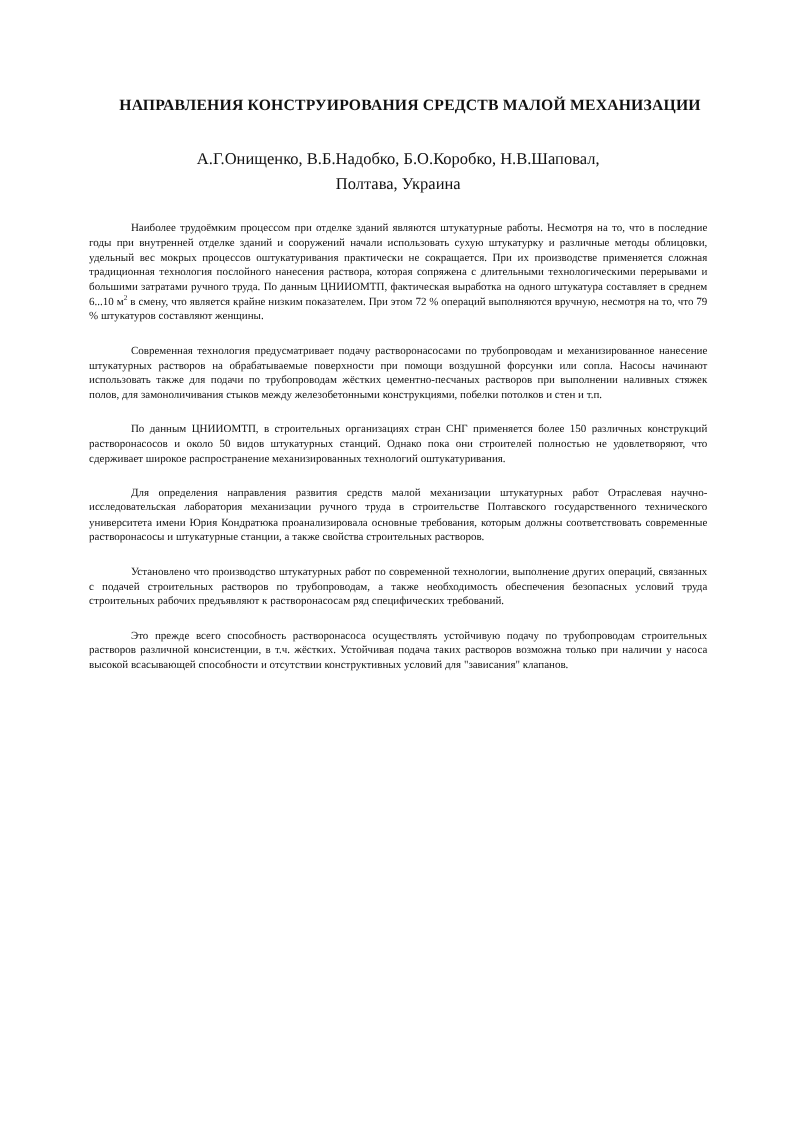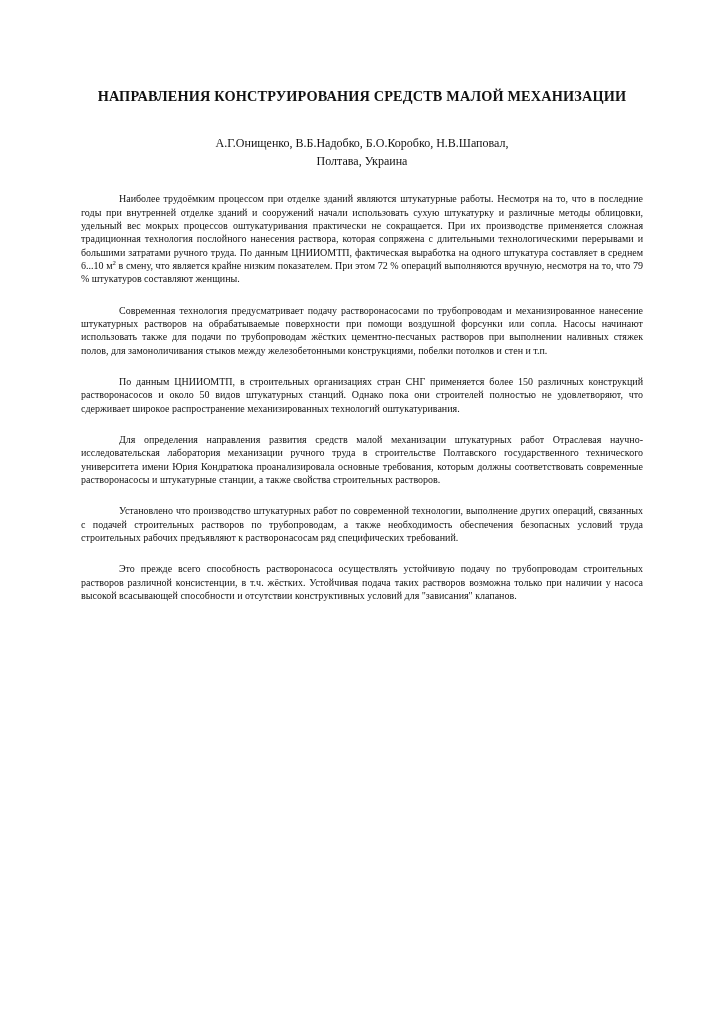--- a/index.html
+++ b/index.html
@@ -36,26 +36,27 @@
   .title {
     text-align: center;
     font-size: 14.3px;
     line-height: 1.52;
     letter-spacing: 0.15px;
     margin: 0 0 0 0;
     padding: 0 6px;
   }
   .title-line {
     display: block;
+    text-align: right;
   }
 
   
   .authors {
     text-align: center;
-    font-size: 12px;
+    font-size: 15px;
     line-height: 1.52;
     margin: 26px 0 0 0;
   }
   .authors-line {
     display: block;
   }
 
   
   .abstract {
     margin: 26px 0 0 0;

